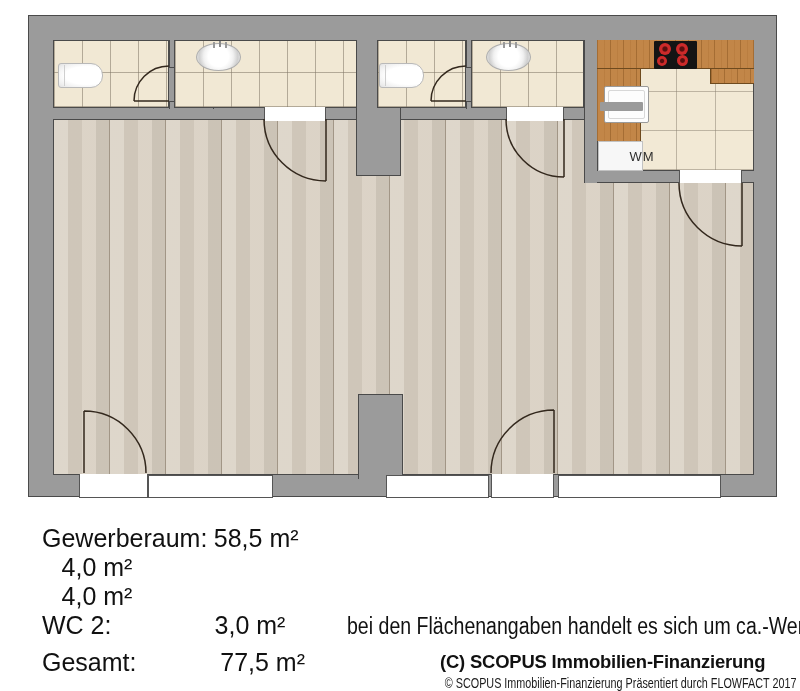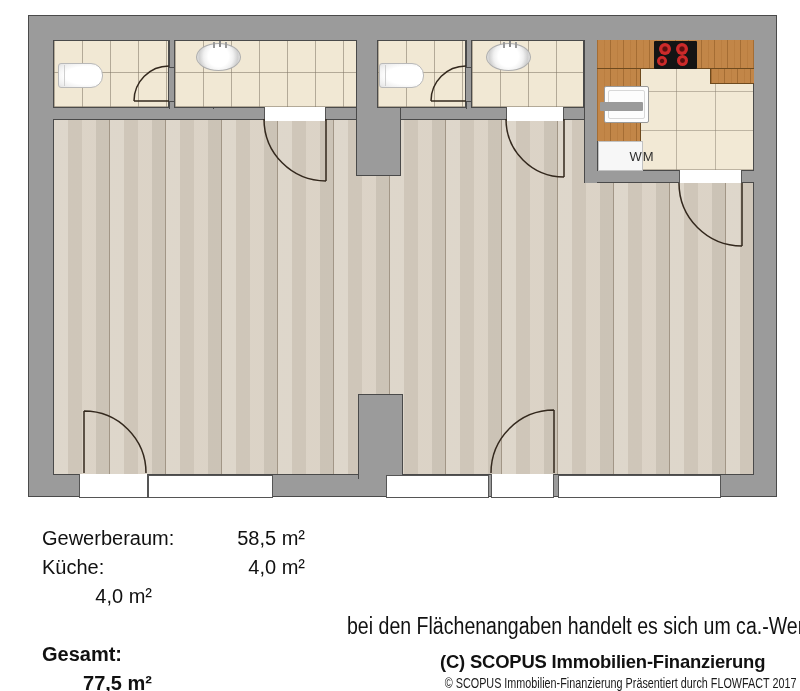--- a/index.html
+++ b/index.html
@@ -71,25 +71,25 @@
   .burner{position:absolute;border-radius:50%;
     background:radial-gradient(circle, #5a0f0f 0 24%, #cc2a2a 38% 68%, #6b1010 100%);}
   .ksink{background:#fdfdfd;border:1px solid #9a9a9a;border-radius:2px;}
   .ksink::before{content:"";position:absolute;left:3px;top:3px;right:3px;bottom:3px;border:1px solid #d8d8d8;border-radius:2px;}
   .wm{background:#f7f7f7;border:1px solid #c2c2c2;display:flex;align-items:center;justify-content:center;
     font-size:13px;color:#2f2f2f;letter-spacing:1px;}
 
   svg.doors{position:absolute;left:0;top:0;pointer-events:none;}
 
   
-  .legend{position:absolute;left:42px;top:524px;width:263px;font-size:20px;line-height:29px;}
+  .legend{position:absolute;left:42px;top:524px;width:263px;font-size:25px;line-height:29px;}
   .legend-row{display:flex;height:29px;}
   .legend-row .lbl{flex:1;}
-  .legend-row .val{width:110px;text-align:right;}
-  .legend-total{display:flex;height:30px;margin-top:0;font-weight:bold;flex-direction:column;}
+  .legend-row .val{width:110px;text-align:center;}
+  .legend-total{display:flex;height:30px;margin-top:8px;font-weight:normal;}
   .legend-total .lbl{flex:1;}
   .legend-total .val{width:110px;text-align:right;}
 
   .note{
     position:absolute;left:347px;top:612px;font-size:23px;line-height:28px;white-space:nowrap;
     transform:scaleX(.85);transform-origin:left center;
   }
   .copyright{
     position:absolute;right:35px;top:651px;font-size:19px;font-weight:bold;white-space:nowrap;
     letter-spacing:-.2px;transform:scaleX(.97);transform-origin:right center;
@@ -169,27 +169,28 @@
       M525,457 L525,394 M462,457 A63,63 0 0 1 525,394"></path>
   </svg>
 </div>
 
 <div class="legend">
   <div class="legend-row">
     <span class="lbl">Gewerberaum:</span>
     <span class="val">58,5 m²</span>
   </div>
   <div class="legend-row">
-    <span class="lbl">Küche:</span>
     <span class="val">4,0 m²</span>
   </div>
   <div class="legend-row">
     <span class="val">4,0 m²</span>
   </div>
   <div class="legend-row">
+    <span class="lbl">WC 2:</span>
+    <span class="val">3,0 m²</span>
   </div>
   <div class="legend-total">
     <span class="lbl">Gesamt:</span>
     <span class="val">77,5 m²</span>
   </div>
 </div>
 
 <div class="note">bei den Flächenangaben handelt es sich um ca.-Werte</div>
 <div class="copyright">(C) SCOPUS Immobilien-Finanzierung</div>
 <div class="credit">© SCOPUS Immobilien-Finanzierung Präsentiert durch FLOWFACT 2017</div>

